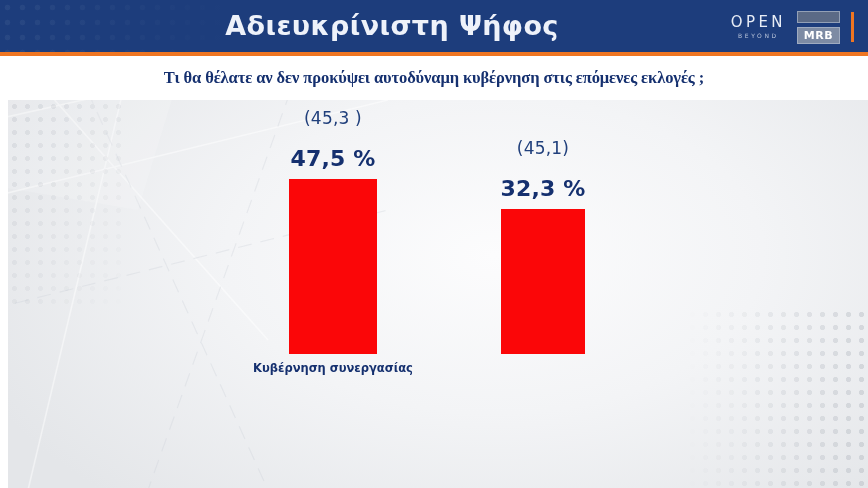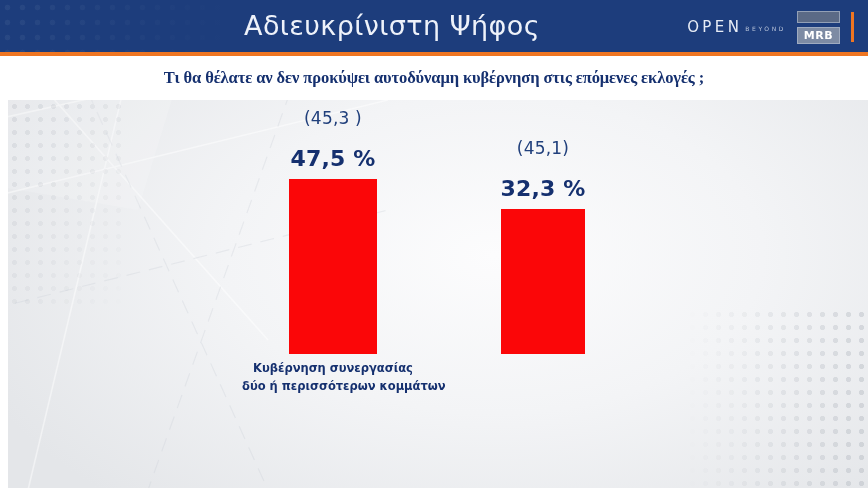--- a/index.html
+++ b/index.html
@@ -47,40 +47,40 @@
     height: 4px;
     background: #ef7622;
   }
   .header-title {
     position: absolute;
     left: 0; top: 10px;
     width: 784px;
     text-align: center;
     color: #eef2fa;
     font-size: 27px;
-    font-weight: 400;
+    font-weight: 700;
     letter-spacing: 0.4px;
     font-family: "DejaVu Sans", "Liberation Sans", sans-serif;
     z-index: 3;
   }
 
   
   .logo-cluster {
     position: absolute;
     right: 14px;
     top: 9px;
     height: 36px;
     display: flex;
     align-items: center;
     gap: 11px;
     z-index: 4;
   }
   .open-logo {
     display: flex;
-    flex-direction: row;
+    flex-direction: column;
     align-items: center;
     line-height: 1;
   }
   .open-logo .open-word {
     color: #e8edf6;
     font-size: 15px;
     font-weight: 400;
     letter-spacing: 3.4px;
     padding-left: 3px;
     font-family: "DejaVu Sans", "Liberation Sans", sans-serif;
@@ -271,21 +271,20 @@
     </svg>
 
     <div class="stage-dots-left"></div>
     <div class="stage-dots-right"></div>
 
     <div class="bar-col" id="col-1">
       <div class="paren-label">(45,3 )</div>
       <div class="pct-label">47,5 %</div>
       <div class="bar-rect"></div>
       <div class="cat-label">Κυβέρνηση συνεργασίας</div>
-      <div class="cat-label" style="margin-top:0;">δύο ή περισσότερων κομμάτων</div>
     </div>
 
     <div class="bar-col" id="col-2">
       <div class="paren-label">(45,1)</div>
       <div class="pct-label">32,3 %</div>
       <div class="bar-rect"></div>
     </div>
 
   </div>
 </div>

